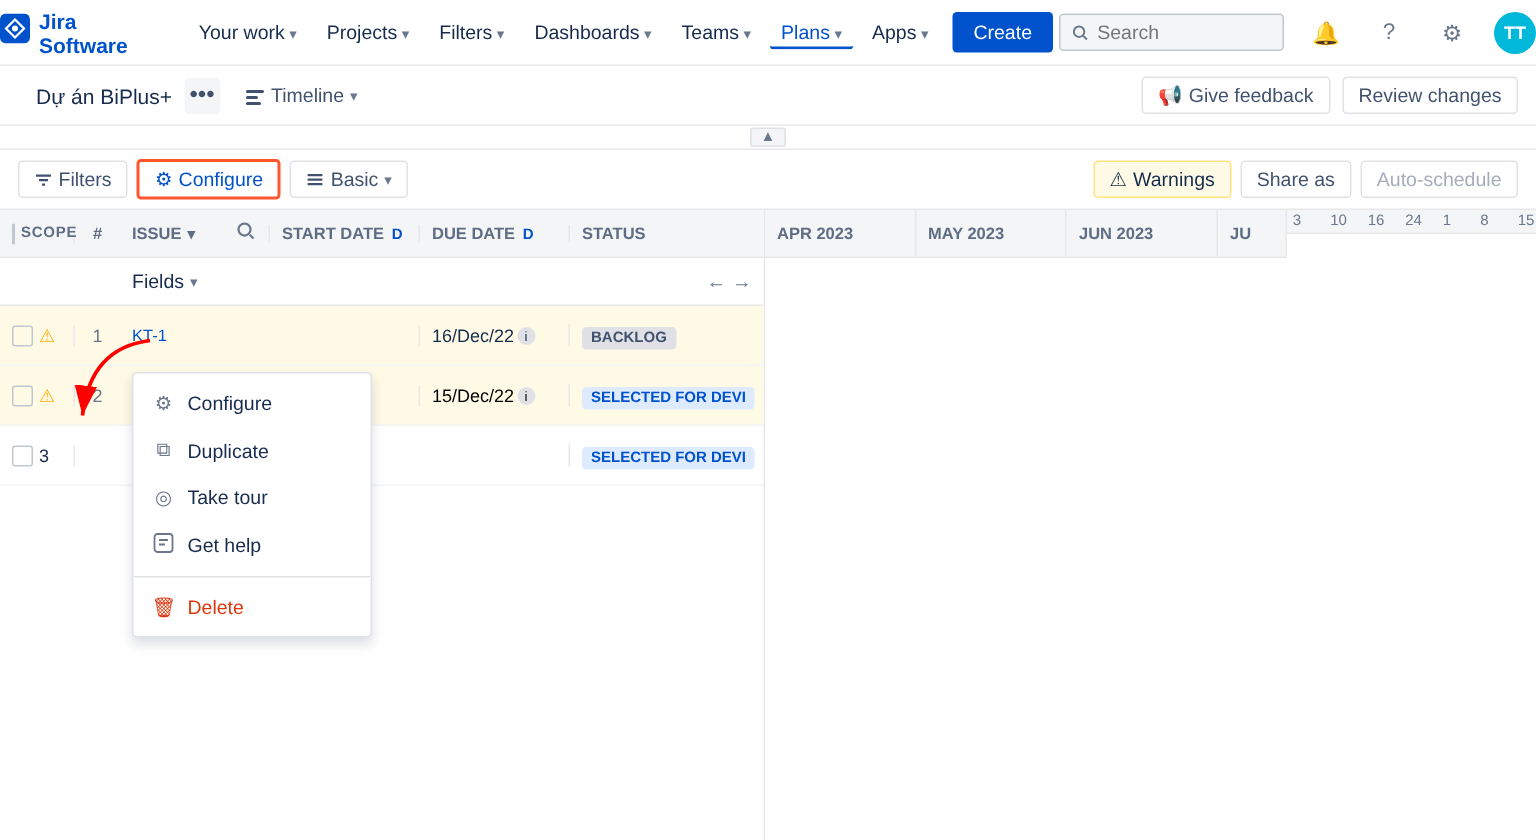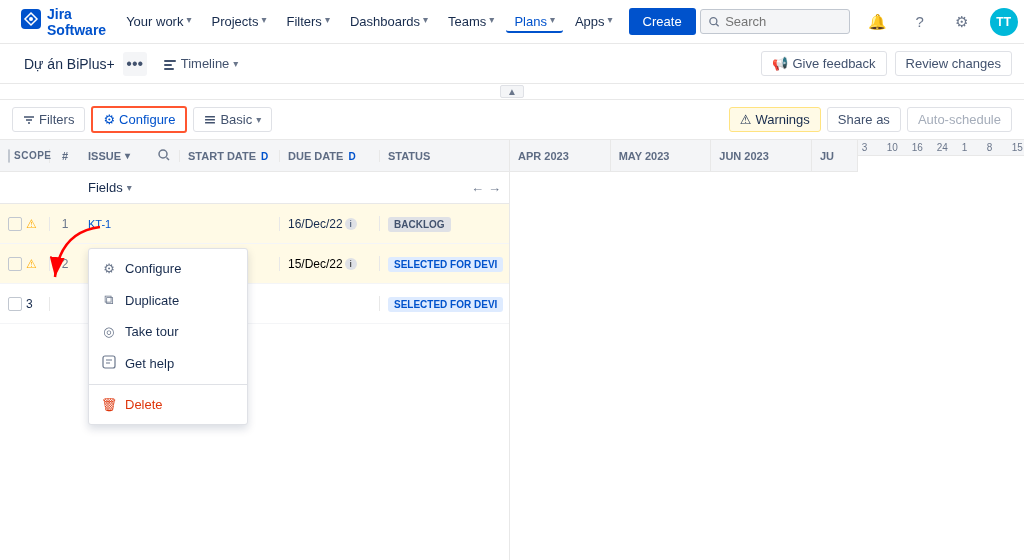--- a/index.html
+++ b/index.html
@@ -1,26 +1,26 @@
 <!DOCTYPE html>
 <html><head>
   <meta charset="utf-8">
   <style>
     * { box-sizing: border-box; margin: 0; padding: 0; }
     body { font-family: -apple-system, BlinkMacSystemFont, 'Segoe UI', sans-serif; font-size: 13px; background: #fff; overflow: hidden; width: 1024px; height: 560px; }
 
     
     .topnav {
       display: flex; align-items: center; background: #fff; border-bottom: 1px solid #e8e8e8;
-      height: 44px; padding: 0 21px; gap: 4px; z-index: 100; position: relative;
+      height: 44px; padding: 0 0; gap: 4px; z-index: 100; position: relative;
     }
     .topnav-logo { display: flex; align-items: center; gap: 6px; margin-right: 8px; }
     .topnav-logo-icon { color: #0052CC; font-size: 18px; }
     .topnav-brand { color: #0052CC; font-weight: 600; font-size: 14px; }
-    .nav-item { padding: 4px 8px; border-radius: 3px; cursor: pointer; color: #172B4D; font-size: 13px; white-space: nowrap; display: flex; align-items: flex-start; gap: 3px; }
+    .nav-item { padding: 4px 8px; border-radius: 3px; cursor: pointer; color: #172B4D; font-size: 13px; white-space: nowrap; display: flex; align-items: flex-end; gap: 3px; }
     .nav-chevron { font-size: 10px; color: #6B778C; }
     .create-btn { background: #0052CC; color: #fff; border: none; padding: 6px 14px; border-radius: 3px; font-size: 13px; font-weight: 500; cursor: pointer; margin-left: 4px; }
     .topnav-right { margin-left: auto; display: flex; align-items: center; gap: 14px; }
     .search-box { display: flex; align-items: center; border: 1px solid #C1C7D0; border-radius: 3px; padding: 4px 8px; gap: 6px; background: #F4F5F7; width: 150px; }
     .search-box input { border: none; background: transparent; font-size: 13px; outline: none; width: 100%; }
     .icon-btn { width: 28px; height: 28px; border-radius: 50%; display: flex; align-items: center; justify-content: center; cursor: pointer; color: #6B778C; font-size: 15px; }
     .avatar { width: 28px; height: 28px; border-radius: 50%; background: #00B8D9; color: #fff; display: flex; align-items: center; justify-content: center; font-size: 12px; font-weight: 600; cursor: pointer; }
 
     
     .subheader { display: flex; align-items: center; height: 40px; padding: 0 12px; border-bottom: 1px solid #e8e8e8; gap: 8px; }

